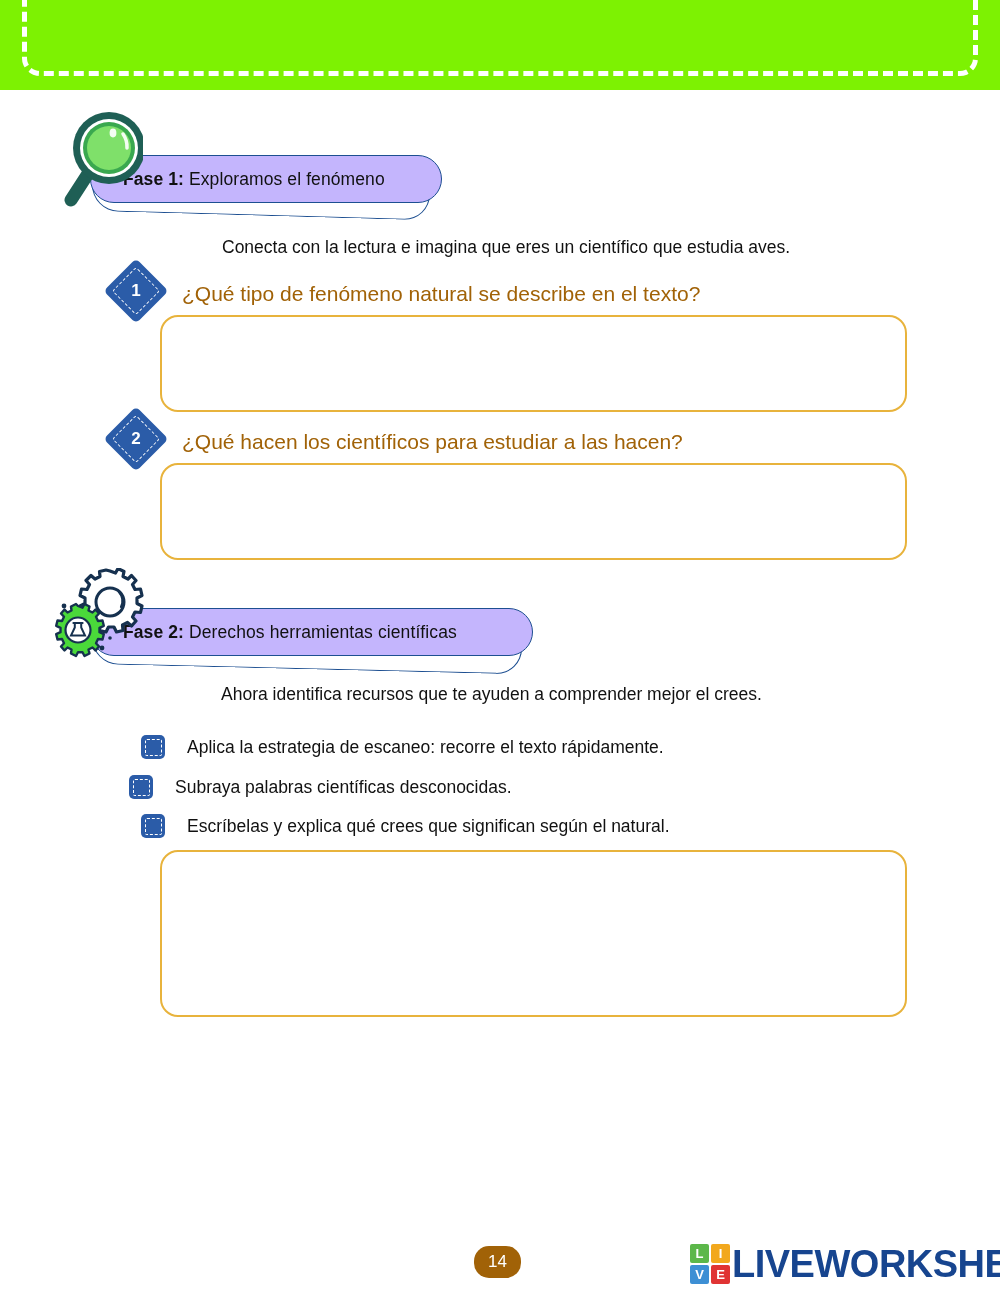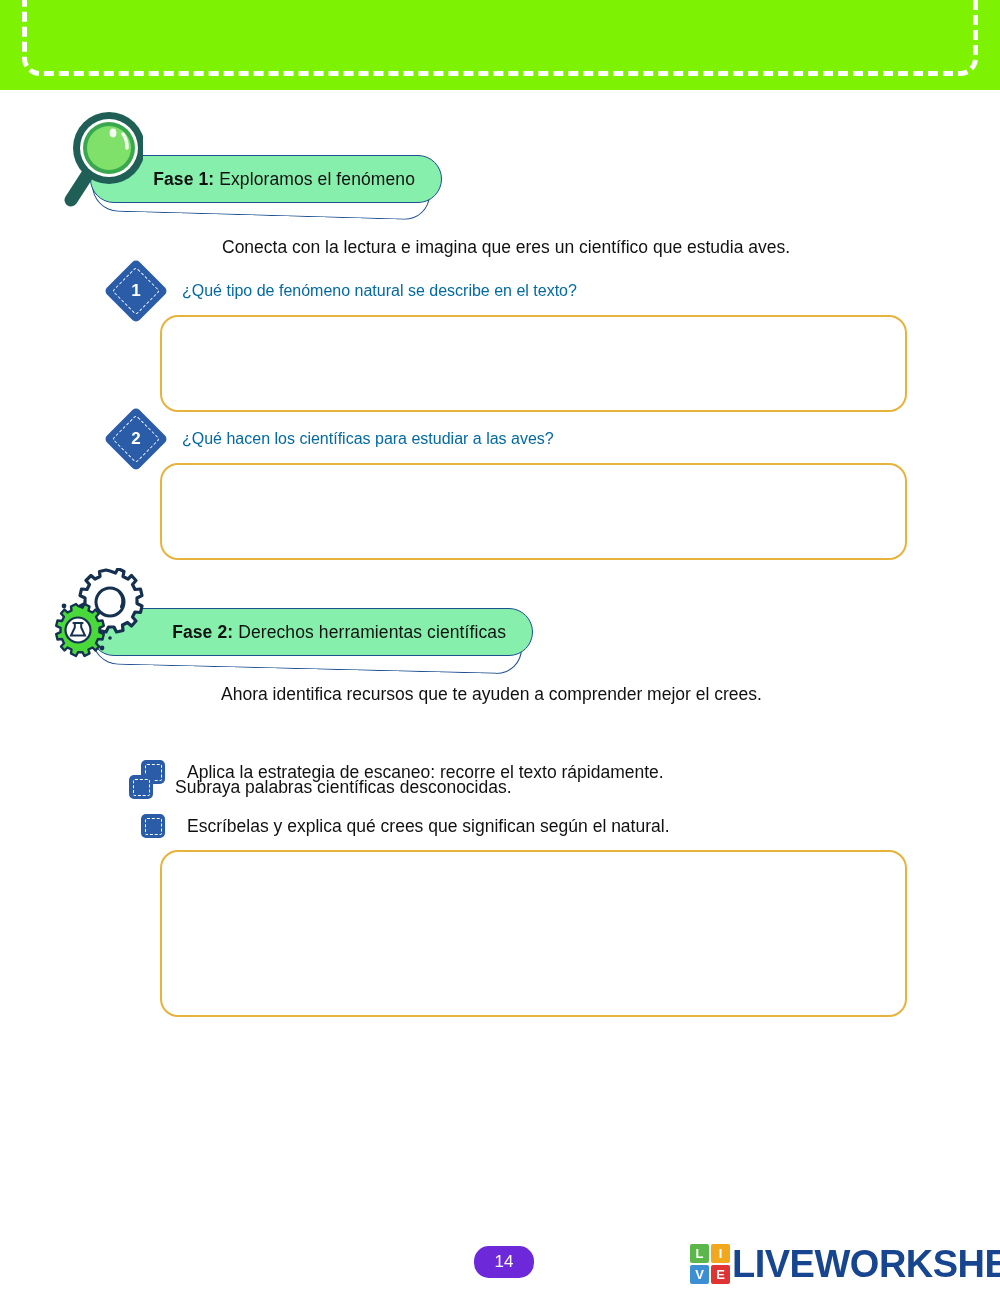--- a/index.html
+++ b/index.html
@@ -39,29 +39,28 @@
   }
 
   
   .phase {
     position: absolute;
   }
   .phase-ribbon {
     position: absolute;
     left: 0;
     top: 0;
-    background: #86efac;
+    background: #c4b5fd;
     border: 1.6px solid #1d4f91;
     border-radius: 26px;
     height: 48px;
     display: flex;
     align-items: center;
     padding: 0 26px 0 32px;
     z-index: 3;
-    justify-content: flex-end;
   }
   .phase-tail {
     position: absolute;
     border-left: 1.6px solid #1d4f91;
     border-bottom: 1.6px solid #1d4f91;
     border-right: 1.6px solid #1d4f91;
     border-top: none;
     border-radius: 0 0 26px 26px;
     background: #ffffff;
     z-index: 1;
@@ -124,22 +123,22 @@
     align-items: center;
     justify-content: center;
     color: #ffffff;
     font-size: 17px;
     font-weight: 600;
     z-index: 2;
   }
 
   .question-text {
     position: absolute;
-    font-size: 16px;
-    color: #0369a1;
+    font-size: 21px;
+    color: #a16207;
     white-space: nowrap;
   }
 
   
   .answer-box {
     position: absolute;
     border: 2px solid #e8b33c;
     border-radius: 18px;
     background: #ffffff;
   }
@@ -183,23 +182,23 @@
     color: #1a1a1a;
     white-space: nowrap;
     letter-spacing: 0.4px;
   }
 
   
   .page-badge {
     position: absolute;
     left: 474px;
     top: 1246px;
-    width: 60px;
+    width: 47px;
     height: 32px;
-    background: #6d28d9;
+    background: #a16207;
     border-radius: 15px;
     color: #ffffff;
     font-size: 17px;
     display: flex;
     align-items: center;
     justify-content: center;
   }
 
   .lw-logo {
     position: absolute;
@@ -274,21 +273,21 @@
     <div class="dm-num">1</div>
   </div>
   <div class="question-text" style="left:182px; top:282px;">¿Qué tipo de fenómeno natural se describe en el  texto?</div>
   <div class="answer-box" style="left:160px; top:315px; width:747px; height:97px;"></div>
 
   <div class="diamond" style="left:113px; top:416px;">
     <div class="dm-shape"></div>
     <div class="dm-dash"></div>
     <div class="dm-num">2</div>
   </div>
-  <div class="question-text" style="left:182px; top:430px;">¿Qué hacen los científicas para estudiar a las aves?</div>
+  <div class="question-text" style="left:182px; top:430px;">¿Qué hacen los científicos para estudiar a las hacen?</div>
   <div class="answer-box" style="left:160px; top:463px; width:747px; height:97px;"></div>
 
   <div class="gears" style="left:52px; top:568px; width:100px; height:92px;">
     <svg width="100" height="92" viewBox="0 0 100 92">
       <g transform="translate(58,34)">
         <g fill="none" stroke="#16314f" stroke-width="3.2" stroke-linejoin="round">
           <path d="M0,-31 L5.5,-29 L8,-33.5 L14,-30.5 L13,-25.5 L18,-23 L21.5,-26.5 L26,-21.5 L22.5,-17.5
                    L25,-12.5 L30.5,-13 L32,-6.5 L27,-4 L27,1.5 L32,4 L30.5,10.5 L25,10 L22.5,15
                    L26,19 L21.5,24 L17.5,20.5 L12.5,23 L13,28.5 L6.5,30 L4,25 L-1.5,25 L-4,30
                    L-10.5,28.5 L-10,23 L-15,20.5 L-19,24 L-24,19 L-20.5,15 L-23,10 L-28.5,10.5
@@ -322,21 +321,21 @@
     <div class="phase-ribbon" style="width:443px;">
       <span class="phase-label">
         <b>Fase 2: </b>
         <span>Derechos herramientas científicas</span>
       </span>
     </div>
   </div>
 
   <div class="intro-text" style="left:189px; top:684px;">Ahora identifica recursos que te ayuden a comprender mejor el crees.</div>
 
-  <div class="check-item" style="left:141px; top:760px;">
+  <div class="check-item" style="left:141px; top:735px;">
     <span class="check-box"></span>
     <span class="check-label">Aplica la estrategia de escaneo: recorre el texto rápidamente.</span>
   </div>
   <div class="check-item" style="left:129px; top:775px;">
     <span class="check-box"></span>
     <span class="check-label">Subraya palabras científicas desconocidas.</span>
   </div>
   <div class="check-item" style="left:141px; top:814px;">
     <span class="check-box"></span>
     <span class="check-label">Escríbelas y explica qué crees que significan según el natural.</span>

